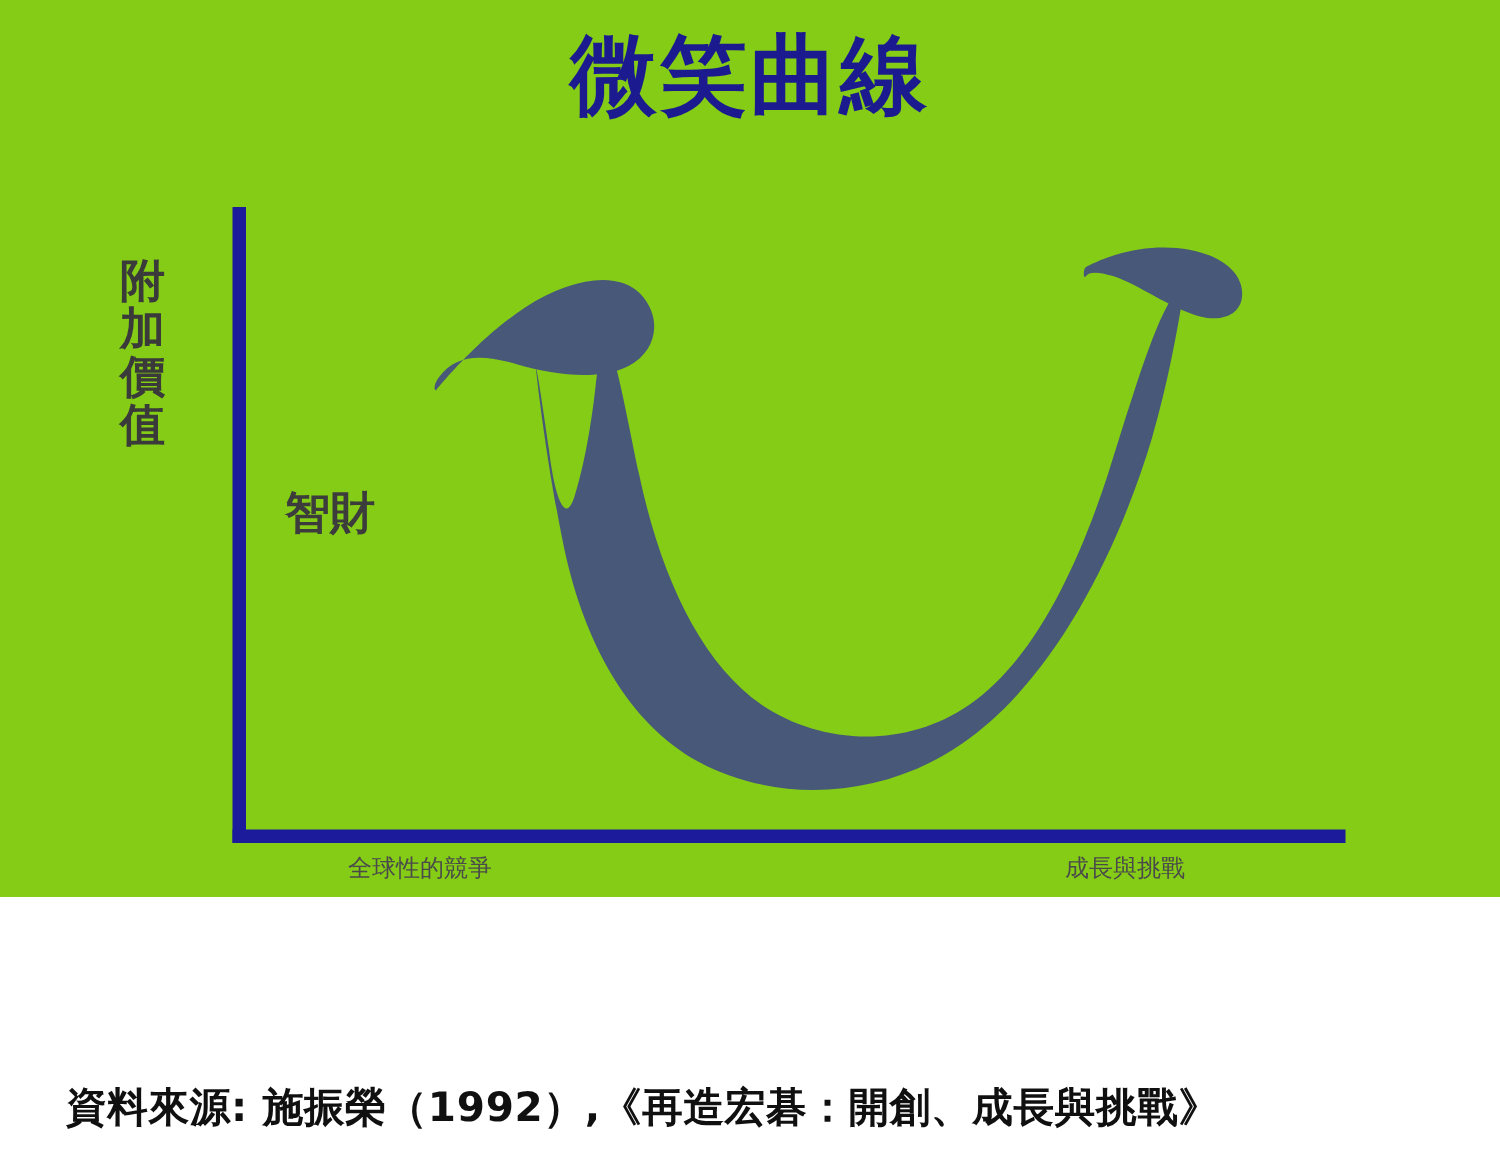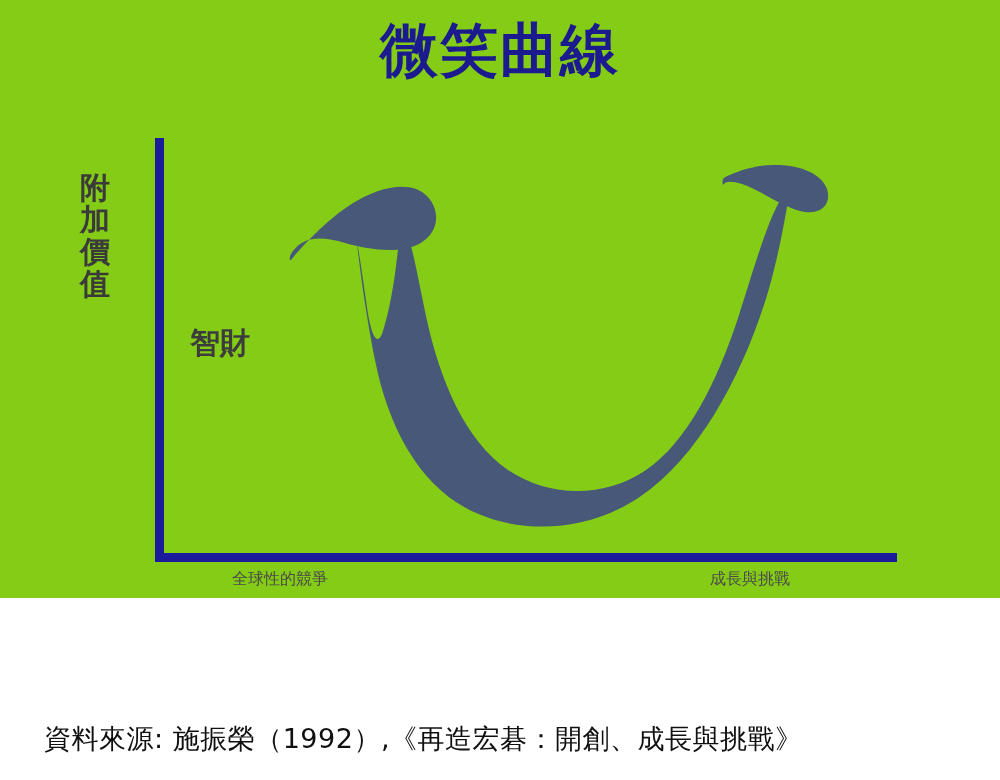--- a/index.html
+++ b/index.html
@@ -129,21 +129,21 @@
   .xcat-mfg  { left: 390px; top: 566px; width: 200px; }
   .xcat-mkt  { left: 650px; top: 566px; width: 200px; }
 
   
   .source-note {
     position: absolute;
     left: 44px;
     top: 722px;
     font-size: 27px;
     line-height: 34px;
-    font-weight: 400;
+    font-weight: 700;
     color: #101010;
     white-space: nowrap;
     letter-spacing: 0.5px;
   }
 </style>
 </head>
 <body>
 
 <div id="page-root">
 

